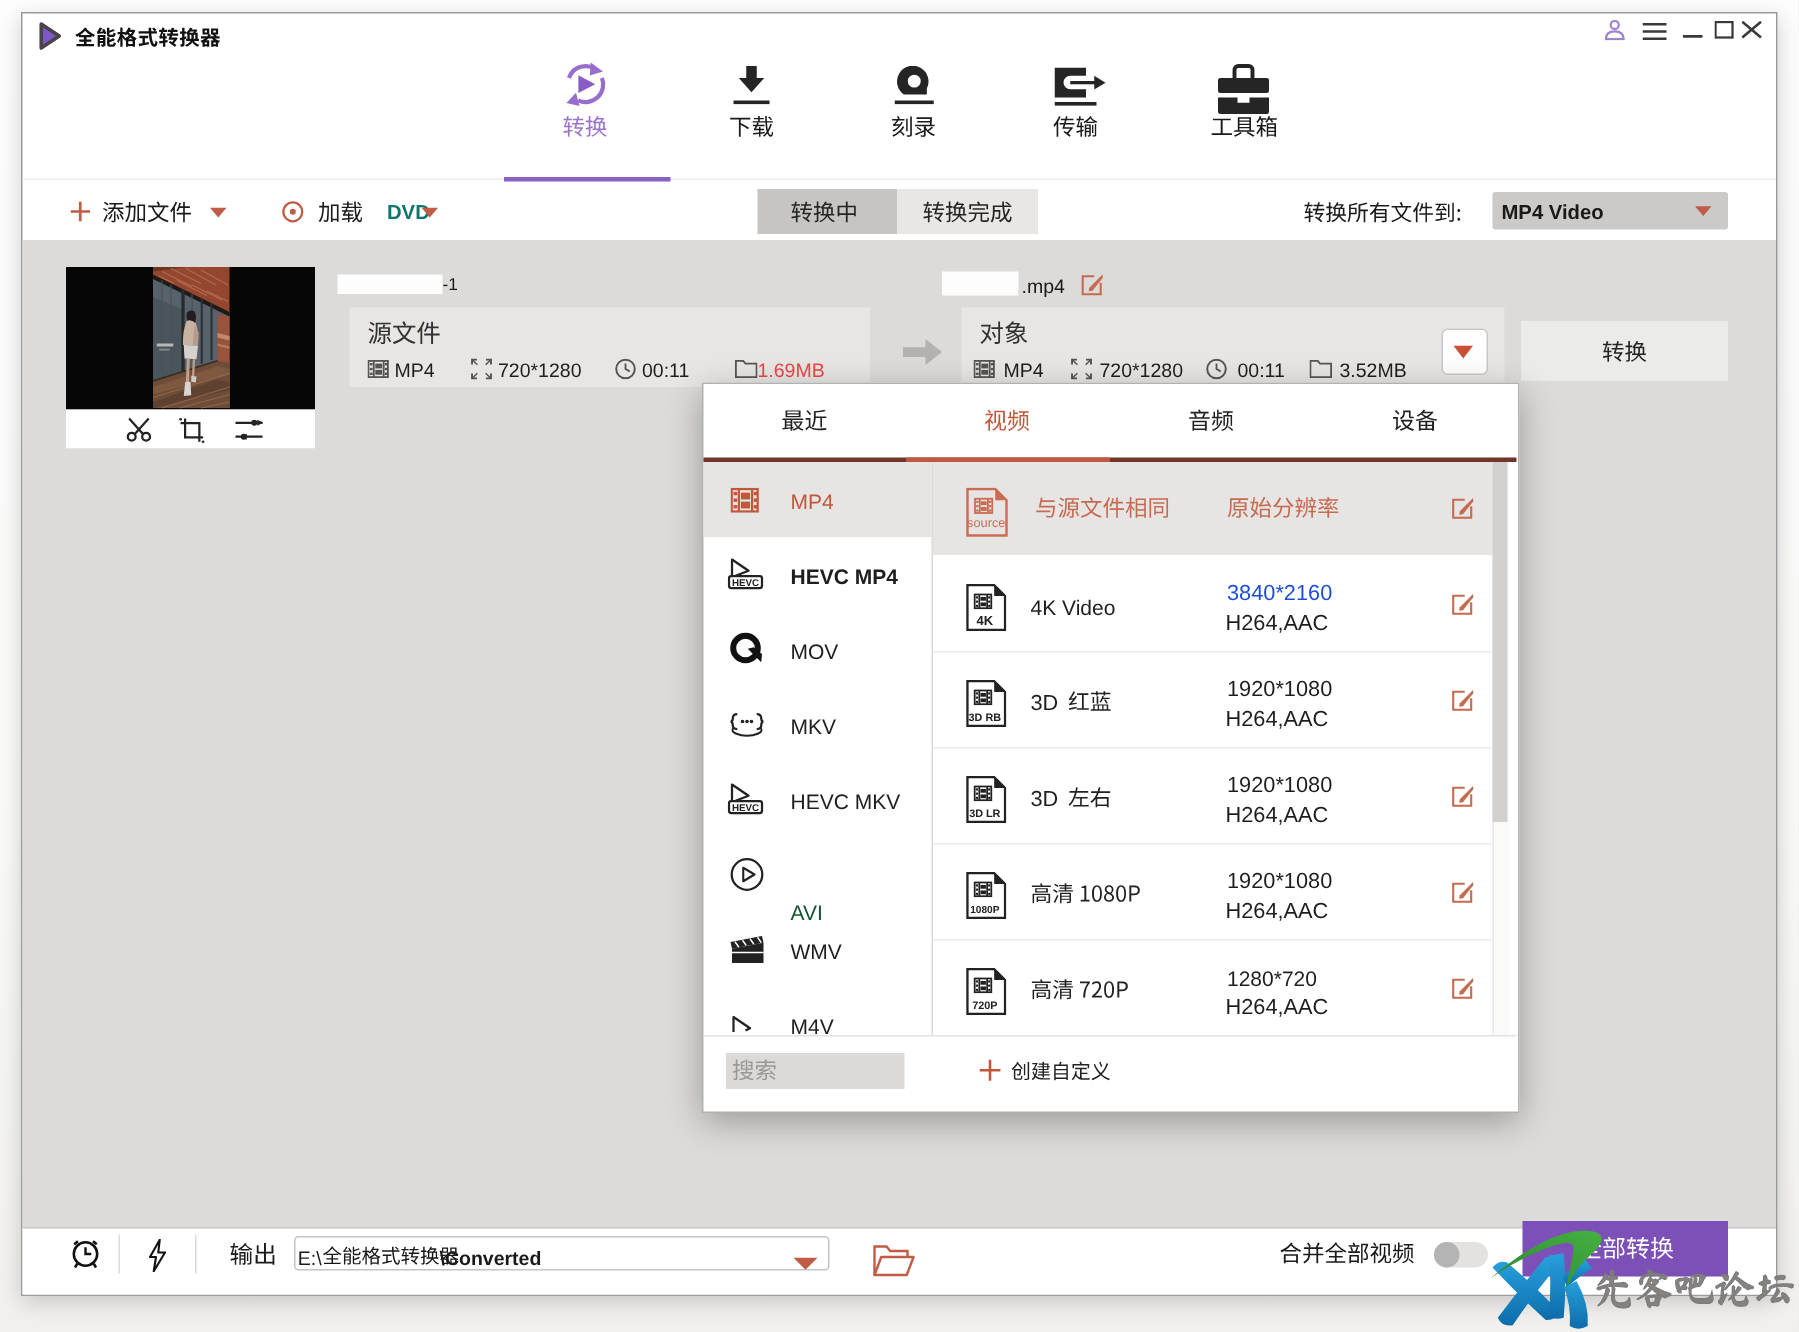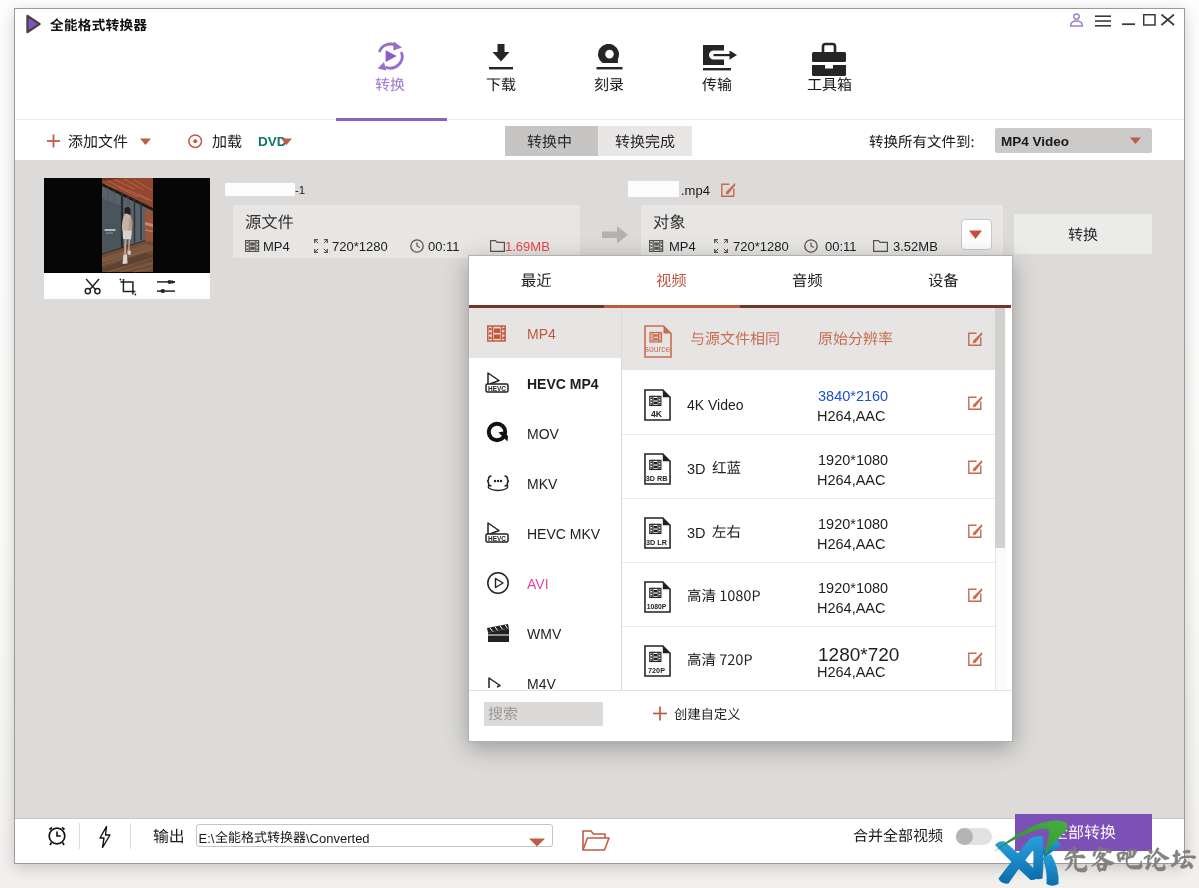--- a/index.html
+++ b/index.html
@@ -380,21 +380,21 @@
 <svg class="a" style="left:485px;top:521px" width="26" height="24" viewBox="0 0 26 24">
     <path d="M3 13 L3 2 L14 9.5 L5 13" fill="none" stroke="#222" stroke-width="1.5" stroke-linejoin="round"></path>
     <rect x="1" y="13" width="22" height="8" rx="1.5" fill="#fff" stroke="#222" stroke-width="1.5"></rect>
     <text x="12" y="19.7" font-size="6.5" font-weight="bold" text-anchor="middle" fill="#222" font-family="Liberation Sans,sans-serif">HEVC</text>
   </svg>
 <div class="lat" style="left:527px;top:526px;font-size:14px;color:#1f1e1e;font-weight:normal;letter-spacing:0px">HEVC MKV</div>
 <svg class="a" style="left:486px;top:571px" width="24" height="24" viewBox="0 0 24 24">
     <circle cx="12" cy="12" r="10.2" fill="none" stroke="#222" stroke-width="1.5"></circle>
     <path d="M9.5 7.5 L17 12 L9.5 16.5 Z" fill="none" stroke="#222" stroke-width="1.4" stroke-linejoin="round"></path>
   </svg>
-<div class="lat" style="left:527px;top:576px;font-size:14px;color:#ec4899;font-weight:normal;letter-spacing:0px">AVI</div>
+<div class="lat" style="left:527px;top:600px;font-size:14px;color:#14532d;font-weight:normal;letter-spacing:0px">AVI</div>
 <svg class="a" style="left:486px;top:622px" width="25" height="23" viewBox="0 0 25 23">
     <path d="M1 6 L22 2 L23 6.5 L2 10.5 Z" fill="#222"></path>
     <path d="M2 10.5 L23 6.5 L23 20 L2 20 Z" fill="#222"></path>
     <g stroke="#fff" stroke-width="1">
       <line x1="4" y1="5.8" x2="6.5" y2="9.3"></line>
       <line x1="9" y1="4.8" x2="11.5" y2="8.3"></line>
       <line x1="14" y1="3.8" x2="16.5" y2="7.3"></line>
       <line x1="19" y1="2.8" x2="21.5" y2="6.4"></line>
     </g>
     <line x1="2" y1="13" x2="23" y2="13" stroke="#fff" stroke-width="1"></line>
@@ -571,21 +571,21 @@
       <rect x="15.3" y="11.7" width="1.6" height="1.5"></rect>
       <rect x="15.3" y="14.6" width="1.6" height="1.5"></rect>
       <rect x="10" y="9.2" width="3.8" height="2.6"></rect>
       <rect x="10" y="13" width="3.8" height="2.6"></rect>
     </g>
 <text x="13" y="28.5" font-size="7.5" font-weight="bold" text-anchor="middle" fill="#222" font-family="Liberation Sans,sans-serif">720P</text>
   </svg>
 <svg class="cjk" style="left:687.0px;top:664.5px" width="2" height="2">
     <path d="M4.1 -8.1H10.4V-6.8H4.1ZM3.1 -8.9V-6H11.6V-8.9ZM6.4 -12 6.8 -10.7H0.9V-9.7H13.6V-10.7H8C7.9 -11.1 7.6 -11.7 7.4 -12.2ZM1.4 -5.2V1.1H2.4V-4.3H12V0C12 0.2 12 0.2 11.8 0.2C11.6 0.2 10.9 0.2 10.3 0.2C10.4 0.4 10.6 0.8 10.7 1C11.6 1 12.2 1 12.6 0.9C13 0.8 13.1 0.5 13.1 0V-5.2ZM4.1 -3.4V0.3H5.1V-0.4H10.2V-3.4ZM5.1 -2.6H9.3V-1.2H5.1Z M15.7 -11.2C16.5 -10.8 17.5 -10.1 18 -9.6L18.7 -10.5C18.2 -10.9 17.1 -11.5 16.3 -11.9ZM15 -7.3C15.8 -6.9 16.9 -6.2 17.4 -5.7L18.1 -6.6C17.5 -7 16.5 -7.7 15.6 -8.1ZM15.5 0.3 16.4 1C17.1 -0.4 18 -2.2 18.6 -3.8L17.7 -4.4C17 -2.8 16.1 -0.8 15.5 0.3ZM20.7 -3.1H26V-1.9H20.7ZM20.7 -3.9V-5H26V-3.9ZM22.8 -12.2V-11H19.1V-10.2H22.8V-9.3H19.5V-8.5H22.8V-7.5H18.6V-6.6H28.3V-7.5H23.9V-8.5H27.4V-9.3H23.9V-10.2H27.7V-11H23.9V-12.2ZM19.7 -5.8V1.1H20.7V-1.1H26V-0.1C26 0.1 25.9 0.2 25.7 0.2C25.5 0.2 24.8 0.2 24.1 0.2C24.2 0.4 24.4 0.8 24.4 1.1C25.4 1.1 26.1 1.1 26.5 0.9C26.9 0.8 27 0.5 27 -0.1V-5.8Z M35.1 0H36.5C36.7 -4.2 37.1 -6.6 39.6 -9.8V-10.6H33V-9.5H38.1C36 -6.6 35.3 -4 35.1 0Z M40.9 0H47.6V-1.1H44.7C44.1 -1.1 43.5 -1.1 42.9 -1C45.4 -3.4 47.1 -5.6 47.1 -7.7C47.1 -9.6 45.9 -10.8 44 -10.8C42.7 -10.8 41.7 -10.2 40.9 -9.3L41.6 -8.5C42.2 -9.2 43 -9.7 43.8 -9.7C45.2 -9.7 45.8 -8.9 45.8 -7.6C45.8 -5.8 44.3 -3.7 40.9 -0.8Z M52.4 0.2C54.4 0.2 55.7 -1.6 55.7 -5.4C55.7 -9 54.4 -10.8 52.4 -10.8C50.3 -10.8 49.1 -9 49.1 -5.4C49.1 -1.6 50.3 0.2 52.4 0.2ZM52.4 -0.9C51.2 -0.9 50.3 -2.2 50.3 -5.4C50.3 -8.5 51.2 -9.8 52.4 -9.8C53.6 -9.8 54.4 -8.5 54.4 -5.4C54.4 -2.2 53.6 -0.9 52.4 -0.9Z M57.9 0H59.2V-4.2H60.9C63.3 -4.2 64.9 -5.3 64.9 -7.5C64.9 -9.8 63.3 -10.6 60.9 -10.6H57.9ZM59.2 -5.3V-9.5H60.7C62.6 -9.5 63.5 -9.1 63.5 -7.5C63.5 -6 62.6 -5.3 60.8 -5.3Z" fill="#232222"></path>
   </svg>
-<div class="lat" style="left:818px;top:644px;font-size:19px;color:#1f1e1e;font-weight:normal;letter-spacing:0px">1280*720</div>
+<div class="lat" style="left:818px;top:644px;font-size:14px;color:#1f1e1e;font-weight:normal;letter-spacing:0px">1280*720</div>
 <div class="lat" style="left:817px;top:664px;font-size:14.5px;color:#1f1e1e;font-weight:normal;letter-spacing:0px">H264,AAC</div>
 <svg class="a" style="left:967px;top:651px" width="16" height="16" viewBox="0 0 16 16">
     <path d="M13.8 6.5 L13.8 14.2 L1.8 14.2 L1.8 2.2 L9.5 2.2" fill="none" stroke="#c66a50" stroke-width="1.4"></path>
     <path d="M6.2 9.8 L13.2 2.8 L15 1 L15.2 3.2 L8.3 11.9 L5.8 12.2 Z" fill="#c66a50"></path>
   </svg>
 <div class="a" style="left:995px;top:308px;width:10px;height:382px;background:#fafaf9;border-left:1px solid #e8e7e6"></div>
 <div class="a" style="left:995px;top:308px;width:10px;height:240px;background:#d2d1d0"></div>
 <div class="a" style="left:484px;top:702px;width:119px;height:24px;background:#dbdad9"></div>
 <svg class="cjk" style="left:488.0px;top:719.0px" width="2" height="2">
     <path d="M2.5 -12.6V-9.6H0.7V-8.5H2.5V-5.3L0.6 -4.6L0.9 -3.6L2.5 -4.2V-0.2C2.5 0 2.4 0 2.2 0C2.1 0.1 1.5 0.1 1 0C1.1 0.4 1.2 0.8 1.3 1.1C2.2 1.1 2.7 1.1 3.1 0.9C3.4 0.7 3.6 0.4 3.6 -0.2V-4.6L5.2 -5.2L5 -6.3L3.6 -5.7V-8.5H5.1V-9.6H3.6V-12.6ZM5.7 -4.3V-3.4H6.4L6.2 -3.3C6.9 -2.3 7.7 -1.5 8.8 -0.8C7.5 -0.2 6 0.1 4.6 0.3C4.8 0.5 5 1 5.1 1.2C6.7 1 8.4 0.5 9.8 -0.2C10.9 0.4 12.3 0.9 13.8 1.2C13.9 0.9 14.2 0.5 14.4 0.2C13.1 0 11.9 -0.3 10.8 -0.8C12 -1.6 13 -2.7 13.7 -4.1L13 -4.4L12.8 -4.3H10.2V-5.8H13.7V-11.4H10.8V-10.4H12.7V-9H10.9V-8.2H12.7V-6.7H10.2V-12.6H9.2V-6.7H6.9V-8.2H8.5V-9H6.9V-10.4C7.6 -10.7 8.4 -10.9 9.1 -11.3L8.3 -12.1C7.7 -11.7 6.8 -11.3 5.9 -11V-5.8H9.2V-4.3ZM12.1 -3.4C11.6 -2.5 10.8 -1.8 9.8 -1.3C8.8 -1.9 8 -2.6 7.4 -3.4Z M24.5 -1.6C25.8 -0.9 27.4 0.2 28.2 0.9L29.1 0.2C28.2 -0.5 26.6 -1.5 25.4 -2.1ZM19.4 -2C18.5 -1.2 17.1 -0.4 15.9 0.2C16.2 0.3 16.6 0.7 16.8 0.9C18 0.3 19.4 -0.7 20.4 -1.6ZM17.9 -4.8C18.2 -4.9 18.6 -4.9 21.3 -5.1C20.1 -4.5 19 -4.1 18.6 -3.9C17.7 -3.5 17 -3.3 16.5 -3.3C16.6 -3 16.8 -2.5 16.8 -2.3C17.2 -2.4 17.8 -2.5 22.2 -2.8V-0.1C22.2 0 22.1 0.1 21.9 0.1C21.6 0.1 20.8 0.1 19.9 0.1C20.1 0.4 20.3 0.8 20.3 1.1C21.4 1.1 22.2 1.1 22.6 0.9C23.1 0.8 23.3 0.5 23.3 -0.1V-2.8L27 -3.1C27.4 -2.6 27.7 -2.2 28 -1.9L28.8 -2.5C28.2 -3.3 26.8 -4.6 25.8 -5.4L25 -4.9C25.4 -4.6 25.8 -4.2 26.2 -3.8L19.6 -3.5C21.8 -4.3 23.9 -5.3 25.9 -6.5L25.1 -7.2C24.4 -6.8 23.7 -6.4 23 -6L19.6 -5.8C20.7 -6.3 21.7 -6.9 22.6 -7.6L22.2 -7.9H27.9V-6.1H29V-8.9H23.1V-10.3H28.8V-11.3H23.1V-12.6H21.9V-11.3H16.1V-10.3H21.9V-8.9H16V-6.1H17.1V-7.9H21.5C20.4 -7.1 19.1 -6.4 18.7 -6.2C18.3 -5.9 17.9 -5.8 17.6 -5.8C17.7 -5.5 17.9 -5 17.9 -4.8Z" fill="#999897"></path>
@@ -614,21 +614,21 @@
   </svg>
 <div class="a" style="left:130px;top:823px;width:1px;height:26px;background:#dddcdb"></div>
 <svg class="cjk" style="left:152.8px;top:842.3px" width="2" height="2">
     <path d="M11.6 -7.1V-1.3H12.5V-7.1ZM13.6 -7.6V-0.1C13.6 0.1 13.5 0.1 13.4 0.2C13.2 0.2 12.5 0.2 11.8 0.1C12 0.4 12.1 0.9 12.1 1.1C13.1 1.1 13.7 1.1 14.1 0.9C14.5 0.8 14.6 0.5 14.6 -0.1V-7.6ZM1.1 -5.2C1.2 -5.3 1.7 -5.4 2.2 -5.4H3.5V-3.3C2.4 -3 1.4 -2.8 0.7 -2.6L0.9 -1.5L3.5 -2.2V1.2H4.5V-2.4L5.8 -2.8L5.7 -3.8L4.5 -3.5V-5.4H5.8V-6.5H4.5V-8.9H3.5V-6.5H2.1C2.5 -7.6 2.9 -8.9 3.2 -10.3H5.8V-11.4H3.4C3.6 -11.9 3.6 -12.5 3.7 -13.1L2.6 -13.3C2.6 -12.6 2.5 -12 2.4 -11.4H0.7V-10.3H2.2C1.9 -9 1.6 -7.9 1.4 -7.5C1.2 -6.8 1 -6.3 0.8 -6.2C0.9 -5.9 1.1 -5.4 1.1 -5.2ZM10.4 -13.3C9.4 -11.7 7.4 -10.1 5.5 -9.2C5.8 -9 6.1 -8.6 6.3 -8.3C6.7 -8.5 7.1 -8.8 7.5 -9.1V-8.4H13.4V-9.2C13.8 -8.9 14.2 -8.7 14.6 -8.5C14.8 -8.8 15.1 -9.2 15.4 -9.4C13.7 -10.1 12.2 -11 11 -12.4L11.4 -12.9ZM8 -9.4C8.9 -10 9.7 -10.8 10.4 -11.6C11.2 -10.7 12.1 -10 13.1 -9.4ZM9.7 -6.4V-5.2H7.5V-6.4ZM6.6 -7.4V1.2H7.5V-2.1H9.7V0C9.7 0.2 9.7 0.2 9.5 0.2C9.4 0.2 9 0.2 8.5 0.2C8.6 0.5 8.8 0.9 8.8 1.2C9.5 1.2 10 1.2 10.3 1C10.6 0.8 10.7 0.5 10.7 0V-7.4ZM7.5 -4.3H9.7V-3H7.5Z M17.4 -5.4V0.3H28.7V1.2H29.9V-5.4H28.7V-0.9H24.3V-6.4H29.3V-11.9H28V-7.5H24.3V-13.3H23V-7.5H19.4V-11.8H18.2V-6.4H23V-0.9H18.8V-5.4Z" fill="#1c1b1b"></path>
   </svg>
 <div class="a" style="left:196px;top:824px;width:355px;height:21px;background:#fff;border:1px solid #c5c4c3;border-radius:3px"></div>
 <div class="lat" style="left:198.5px;top:830.5px;font-size:13px;color:#1a1919;font-weight:normal;letter-spacing:0px">E:\</div>
 <svg class="cjk" style="left:214.5px;top:841.8px" width="2" height="2">
     <path d="M6.4 -11.1C5.1 -9 2.7 -7.1 0.3 -6C0.6 -5.8 0.9 -5.5 1 -5.2C1.5 -5.5 2.1 -5.8 2.6 -6.1V-5.3H6V-3.2H2.6V-2.4H6V-0.2H1V0.7H12.1V-0.2H7V-2.4H10.5V-3.2H7V-5.3H10.5V-6.1C11 -5.8 11.5 -5.5 12 -5.2C12.2 -5.4 12.5 -5.8 12.7 -6C10.6 -7.1 8.7 -8.4 7 -10.3L7.3 -10.7ZM2.6 -6.1C4.1 -7.1 5.4 -8.3 6.5 -9.6C7.7 -8.2 9 -7.1 10.5 -6.1Z M18 -5.5V-4.3H15.2V-5.5ZM14.3 -6.3V1H15.2V-1.6H18V-0.1C18 0.1 17.9 0.1 17.8 0.1C17.6 0.1 17 0.1 16.4 0.1C16.5 0.4 16.7 0.7 16.7 1C17.6 1 18.1 1 18.5 0.8C18.8 0.7 18.9 0.4 18.9 -0.1V-6.3ZM15.2 -3.6H18V-2.4H15.2ZM24.2 -9.9C23.4 -9.6 22.2 -9.1 21.1 -8.7V-10.9H20.2V-6.6C20.2 -5.5 20.5 -5.2 21.7 -5.2C22 -5.2 23.7 -5.2 24 -5.2C25 -5.2 25.3 -5.6 25.4 -7.2C25.1 -7.3 24.7 -7.4 24.5 -7.6C24.5 -6.3 24.4 -6.1 23.9 -6.1C23.5 -6.1 22.1 -6.1 21.8 -6.1C21.2 -6.1 21.1 -6.2 21.1 -6.6V-7.9C22.4 -8.3 23.8 -8.7 24.8 -9.2ZM24.3 -4.1C23.6 -3.7 22.3 -3.2 21.1 -2.8V-4.8H20.2V-0.5C20.2 0.6 20.5 0.9 21.8 0.9C22 0.9 23.8 0.9 24 0.9C25.1 0.9 25.4 0.5 25.5 -1.3C25.3 -1.4 24.9 -1.5 24.6 -1.7C24.6 -0.2 24.5 0.1 24 0.1C23.6 0.1 22.1 0.1 21.9 0.1C21.2 0.1 21.1 -0 21.1 -0.4V-2C22.4 -2.3 23.9 -2.8 24.9 -3.4ZM14.1 -7.2C14.4 -7.3 14.8 -7.4 18.4 -7.6C18.5 -7.4 18.6 -7.1 18.7 -6.9L19.5 -7.3C19.3 -8.1 18.5 -9.3 17.8 -10.1L17.1 -9.8C17.4 -9.4 17.7 -8.9 18 -8.4L15.1 -8.2C15.7 -8.9 16.3 -9.8 16.7 -10.6L15.7 -10.9C15.3 -9.9 14.6 -8.9 14.4 -8.6C14.1 -8.4 13.9 -8.2 13.8 -8.1C13.9 -7.9 14 -7.4 14.1 -7.2Z M33.5 -8.7H36.3C35.9 -7.9 35.4 -7.1 34.8 -6.4C34.2 -7.1 33.7 -7.8 33.3 -8.4ZM28.6 -10.9V-8.1H26.7V-7.2H28.5C28.1 -5.4 27.2 -3.4 26.4 -2.3C26.5 -2.1 26.8 -1.7 26.9 -1.4C27.5 -2.3 28.1 -3.7 28.6 -5.2V1H29.5V-5.5C30 -5 30.4 -4.3 30.6 -3.9L31.2 -4.6C31 -5 29.9 -6.3 29.5 -6.6V-7.2H31L30.7 -7C30.9 -6.8 31.3 -6.5 31.5 -6.3C31.9 -6.7 32.4 -7.1 32.8 -7.7C33.1 -7.1 33.6 -6.4 34.1 -5.8C33 -4.9 31.7 -4.2 30.4 -3.8C30.6 -3.6 30.9 -3.2 31 -3C31.3 -3.1 31.7 -3.2 32 -3.4V1.1H32.9V0.5H36.5V1H37.5V-3.5L38.1 -3.3C38.2 -3.5 38.5 -3.9 38.7 -4.1C37.4 -4.5 36.3 -5.1 35.4 -5.8C36.3 -6.8 37.1 -7.9 37.6 -9.3L36.9 -9.6L36.8 -9.5H34C34.2 -9.9 34.3 -10.3 34.5 -10.7L33.6 -10.9C33.1 -9.6 32.2 -8.3 31.2 -7.4V-8.1H29.5V-10.9ZM32.9 -0.4V-2.9H36.5V-0.4ZM32.6 -3.7C33.4 -4.1 34.1 -4.6 34.8 -5.2C35.4 -4.7 36.2 -4.1 37 -3.7Z M48.2 -10.3C48.9 -9.8 49.7 -9.1 50.1 -8.6L50.8 -9.3C50.4 -9.7 49.5 -10.4 48.9 -10.8ZM46.3 -10.9C46.3 -10.1 46.4 -9.3 46.4 -8.5H39.7V-7.5H46.5C46.8 -2.7 47.9 1.1 50 1.1C51 1.1 51.4 0.4 51.6 -1.9C51.3 -2 50.9 -2.2 50.7 -2.4C50.6 -0.7 50.5 0.1 50.1 0.1C48.8 0.1 47.8 -3.1 47.5 -7.5H51.3V-8.5H47.4C47.4 -9.3 47.4 -10 47.4 -10.9ZM39.8 -0.3 40.1 0.7C41.7 0.3 44.1 -0.3 46.3 -0.8L46.3 -1.7L43.5 -1.1V-4.7H45.9V-5.6H40.2V-4.7H42.5V-0.9Z M53.1 -4.3C53.2 -4.4 53.6 -4.5 54 -4.5H55.2V-2.6L52.5 -2.2L52.7 -1.2L55.2 -1.7V1H56.1V-1.9L57.9 -2.2L57.8 -3.1L56.1 -2.8V-4.5H57.4V-5.4H56.1V-7.4H55.2V-5.4H53.9C54.3 -6.3 54.7 -7.4 55 -8.5H57.4V-9.4H55.3C55.4 -9.8 55.5 -10.3 55.6 -10.7L54.7 -10.9C54.6 -10.4 54.5 -9.9 54.4 -9.4H52.6V-8.5H54.1C53.8 -7.4 53.5 -6.5 53.4 -6.2C53.2 -5.7 53 -5.2 52.8 -5.2C52.9 -4.9 53 -4.5 53.1 -4.3ZM57.5 -7V-6H59.4C59.2 -5.1 58.9 -4.3 58.7 -3.6H62.4C62 -3 61.4 -2.2 60.9 -1.5C60.4 -1.8 60 -2.1 59.5 -2.3L58.9 -1.7C60.2 -0.9 61.8 0.3 62.5 1.1L63.2 0.3C62.8 -0.1 62.2 -0.5 61.6 -1C62.4 -2.1 63.3 -3.3 64 -4.3L63.3 -4.6L63.1 -4.5H60L60.5 -6H64.5V-7H60.7L61.1 -8.5H64V-9.4H61.4L61.8 -10.8L60.8 -10.9L60.4 -9.4H58V-8.5H60.2L59.7 -7Z M67.1 -10.9V-8.3H65.6V-7.4H67.1V-4.5C66.5 -4.3 65.9 -4.1 65.5 -4L65.7 -3.1L67.1 -3.5V-0.2C67.1 0 67.1 0.1 66.9 0.1C66.8 0.1 66.3 0.1 65.8 0.1C66 0.3 66.1 0.8 66.1 1C66.9 1 67.4 1 67.7 0.8C68 0.7 68.1 0.4 68.1 -0.2V-3.8L69.5 -4.3L69.3 -5.2L68.1 -4.8V-7.4H69.3V-8.3H68.1V-10.9ZM72 -8.9H74.7C74.4 -8.5 74 -8 73.6 -7.6H71C71.3 -8.1 71.7 -8.5 72 -8.9ZM69.3 -3.8V-2.9H72.5C72 -1.8 70.9 -0.6 68.6 0.4C68.8 0.5 69.1 0.9 69.3 1.1C71.5 0 72.6 -1.2 73.3 -2.4C74.1 -0.9 75.4 0.4 77 1C77.1 0.8 77.4 0.4 77.6 0.2C76 -0.3 74.7 -1.5 73.9 -2.9H77.3V-3.8H76.4V-7.6H74.8C75.2 -8.2 75.8 -8.8 76.1 -9.4L75.4 -9.8L75.3 -9.8H72.5C72.7 -10.1 72.8 -10.4 73 -10.8L72 -10.9C71.5 -9.8 70.7 -8.5 69.4 -7.4C69.6 -7.3 69.9 -7 70 -6.7L70.3 -7V-3.8ZM71.2 -3.8V-6.9H72.9V-5.5C72.9 -5 72.9 -4.4 72.8 -3.8ZM75.5 -3.8H73.7C73.9 -4.4 73.9 -5 73.9 -5.5V-6.9H75.5Z M80.5 -9.5H82.8V-7.7H80.5ZM86.1 -9.5H88.4V-7.7H86.1ZM86 -6.3C86.5 -6.1 87.2 -5.8 87.6 -5.5H83.9C84.2 -5.9 84.4 -6.3 84.6 -6.7L83.7 -6.9V-10.3H79.7V-6.8H83.6C83.4 -6.4 83.1 -5.9 82.7 -5.5H78.7V-4.6H81.9C81 -3.8 79.8 -3.1 78.4 -2.6C78.6 -2.4 78.8 -2.1 78.9 -1.8L79.7 -2.1V1H80.6V0.7H82.7V1H83.7V-3H81.2C82 -3.5 82.6 -4 83.1 -4.6H85.6C86.1 -4 86.8 -3.4 87.6 -3H85.2V1H86.1V0.7H88.4V1H89.4V-2.1L90 -1.9C90.1 -2.2 90.4 -2.5 90.6 -2.7C89.2 -3 87.8 -3.7 86.8 -4.6H90.3V-5.5H88.1L88.4 -5.8C88 -6.2 87.2 -6.6 86.5 -6.8ZM85.2 -10.3V-6.8H89.4V-10.3ZM80.6 -0.2V-2.1H82.7V-0.2ZM86.1 -0.2V-2.1H88.4V-0.2Z" fill="#1a1919"></path>
   </svg>
-<div class="lat" style="left:306px;top:830.5px;font-size:13px;color:#1a1919;font-weight:normal;letter-spacing:0px">\Converted</div>
+<div class="lat" style="left:293px;top:830.5px;font-size:13px;color:#1a1919;font-weight:bold;letter-spacing:0px">\Converted</div>
 <svg class="a" style="left:529px;top:838px" width="17" height="9">
     <path d="M0 0.5 L16 0.5 L8 8.5 Z" fill="#c05c45"></path>
   </svg>
 <svg class="a" style="left:582px;top:829px" width="28" height="23" viewBox="0 0 28 23">
     <path d="M1 21 L1 2 L9 2 L11.5 5 L23 5 L23 9" fill="none" stroke="#c05c45" stroke-width="1.6"></path>
     <path d="M1 21 L5.5 9 L27 9 L22.5 21 Z" fill="none" stroke="#c05c45" stroke-width="1.6" stroke-linejoin="round"></path>
   </svg>
 <svg class="cjk" style="left:853.3px;top:840.5px" width="2" height="2">
     <path d="M7.8 -12.6C6.2 -10.3 3.4 -8.3 0.6 -7.2C0.9 -6.9 1.2 -6.5 1.4 -6.2C2.2 -6.5 3 -6.9 3.7 -7.4V-6.7H11.3V-7.7C12.1 -7.2 12.9 -6.7 13.7 -6.3C13.9 -6.7 14.2 -7.1 14.5 -7.3C12.2 -8.4 10 -9.6 8.3 -11.5L8.7 -12.1ZM4.2 -7.7C5.4 -8.5 6.6 -9.5 7.6 -10.7C8.7 -9.4 9.9 -8.5 11.2 -7.7ZM2.9 -4.9V1.2H4.1V0.3H11.1V1.1H12.3V-4.9ZM4.1 -0.7V-3.8H11.1V-0.7Z M24.6 -8.4V-5.2H20.4V-5.5V-8.4ZM25.6 -12.6C25.2 -11.7 24.7 -10.4 24.2 -9.5H16.3V-8.4H19.3V-5.5V-5.2H15.8V-4.1H19.2C19 -2.4 18.2 -0.8 15.8 0.4C16.1 0.6 16.5 1 16.6 1.3C19.4 -0.1 20.2 -2.1 20.4 -4.1H24.6V1.2H25.8V-4.1H29.2V-5.2H25.8V-8.4H28.8V-9.5H25.4C25.9 -10.3 26.4 -11.4 26.8 -12.3ZM18.3 -12.2C18.9 -11.4 19.6 -10.2 19.8 -9.5L20.9 -10C20.6 -10.7 19.9 -11.8 19.3 -12.6Z M37.4 -12.8C35.9 -10.4 33.1 -8.2 30.4 -6.9C30.7 -6.7 31 -6.3 31.2 -6C31.8 -6.3 32.4 -6.7 33 -7V-6.1H36.9V-3.7H33V-2.7H36.9V-0.2H31.1V0.8H43.9V-0.2H38.1V-2.7H42.1V-3.7H38.1V-6.1H42.1V-7C42.7 -6.7 43.3 -6.3 43.9 -6C44 -6.3 44.4 -6.7 44.7 -6.9C42.2 -8.2 40 -9.8 38.1 -11.9L38.4 -12.3ZM33 -7.1C34.7 -8.2 36.3 -9.6 37.5 -11.1C38.9 -9.4 40.4 -8.2 42.1 -7.1Z M47.1 -9.4C47.5 -8.6 47.9 -7.5 48.1 -6.8L49.1 -7.1C48.9 -7.8 48.5 -8.9 48.1 -9.7ZM54.4 -11.8V1.2H55.4V-10.8H57.8C57.4 -9.6 56.8 -8 56.3 -6.7C57.6 -5.4 58 -4.3 58 -3.3C58 -2.8 57.9 -2.3 57.6 -2.1C57.4 -2 57.2 -2 57 -2C56.7 -2 56.3 -2 55.8 -2C56 -1.7 56.1 -1.2 56.1 -1C56.6 -0.9 57 -0.9 57.4 -1C57.8 -1 58.1 -1.1 58.4 -1.3C58.8 -1.6 59 -2.3 59 -3.2C59 -4.3 58.7 -5.4 57.4 -6.9C58 -8.2 58.7 -10 59.2 -11.4L58.5 -11.8L58.3 -11.8ZM48.7 -12.4C48.9 -11.9 49.2 -11.3 49.3 -10.8H46.2V-9.8H53.3V-10.8H50.5C50.3 -11.3 50 -12.1 49.7 -12.7ZM51.5 -9.7C51.3 -8.9 50.8 -7.6 50.4 -6.8H45.8V-5.7H53.6V-6.8H51.5C51.9 -7.6 52.3 -8.6 52.6 -9.5ZM46.6 -4.4V1.1H47.7V0.4H51.8V1H52.9V-4.4ZM47.7 -0.6V-3.3H51.8V-0.6Z M66.8 -11.9V-3.9H67.8V-10.9H72.5V-3.9H73.6V-11.9ZM62.3 -12.1C62.9 -11.5 63.4 -10.7 63.7 -10.1L64.6 -10.7C64.3 -11.2 63.8 -12 63.2 -12.6ZM69.6 -9.7V-6.8C69.6 -4.5 69.1 -1.6 65.3 0.4C65.5 0.6 65.9 1 66 1.2C68.3 0 69.5 -1.6 70.1 -3.2V-0.3C70.1 0.7 70.5 1 71.5 1H72.9C74.2 1 74.3 0.4 74.5 -2C74.2 -2.1 73.8 -2.2 73.5 -2.4C73.5 -0.3 73.4 0.1 72.9 0.1H71.7C71.2 0.1 71.1 0 71.1 -0.4V-4.1H70.3C70.6 -5.1 70.6 -6 70.6 -6.8V-9.7ZM60.9 -10V-9H64.6C63.7 -7.1 62.1 -5.2 60.6 -4.2C60.8 -3.9 61 -3.4 61.1 -3.1C61.7 -3.5 62.3 -4 62.9 -4.6V1.2H63.9V-5.3C64.4 -4.6 65.1 -3.8 65.4 -3.3L66.1 -4.2C65.8 -4.5 64.8 -5.7 64.2 -6.3C64.9 -7.3 65.5 -8.5 66 -9.7L65.4 -10.1L65.1 -10Z M85.5 -7.5C85.5 -2.3 85.3 -0.5 81.7 0.4C81.9 0.6 82.2 1 82.2 1.2C86.1 0.1 86.4 -1.9 86.5 -7.5ZM85.9 -1.3C86.9 -0.5 88.2 0.6 88.8 1.2L89.5 0.5C88.9 -0.1 87.6 -1.2 86.5 -1.9ZM81.4 -5.8C80.6 -2.7 78.9 -0.6 75.7 0.4C76 0.6 76.2 1 76.3 1.2C79.7 0 81.6 -2.2 82.4 -5.6ZM77 -6C76.7 -4.8 76.2 -3.7 75.6 -3C75.8 -2.8 76.2 -2.6 76.4 -2.4C77 -3.3 77.6 -4.5 77.9 -5.7ZM83.2 -9.1V-2.1H84.1V-8.2H87.8V-2.1H88.8V-9.1H86.1L86.7 -10.7H89.2V-11.7H82.8V-10.7H85.6C85.5 -10.2 85.3 -9.6 85.1 -9.1ZM76.7 -11.3V-7.9H75.6V-6.9H78.7V-2.4H79.7V-6.9H82.5V-7.9H80V-9.8H82.2V-10.7H80V-12.6H79V-7.9H77.6V-11.3Z" fill="#1c1b1b"></path>
   </svg>

